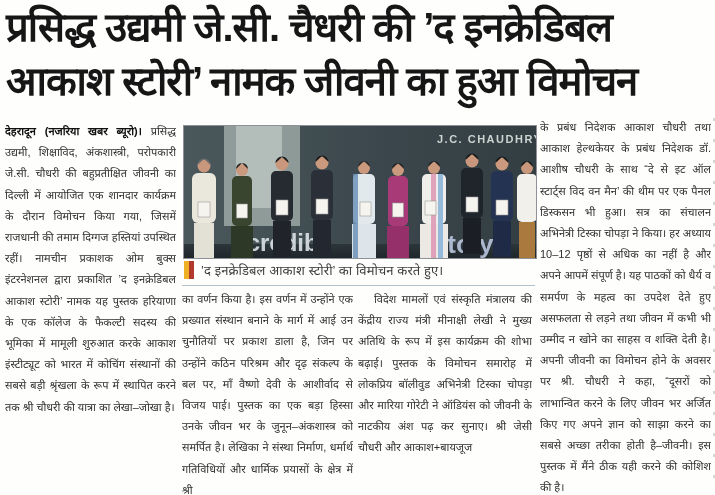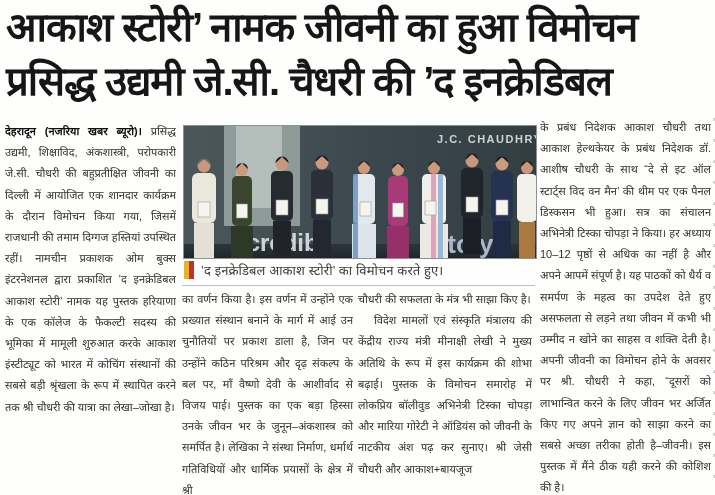--- a/index.html
+++ b/index.html
@@ -73,22 +73,22 @@
       to bottom,#c9ccce 0 3px,transparent 3px 21px);
     opacity:.8;
   }
 </style>
 </head>
 <body>
 
 <div class="page">
 
   <div class="headline">
+    <span class="hl-line">प्रसिद्ध उद्यमी जे.सी. चैधरी की ’द इनक्रेडिबल</span>
     <span class="hl-line">आकाश स्टोरी’ नामक जीवनी का हुआ विमोचन</span>
-    <span class="hl-line">प्रसिद्ध उद्यमी जे.सी. चैधरी की ’द इनक्रेडिबल</span>
   </div>
 
   <div class="col col1">
     <p><span class="dateline">देहरादून (नजरिया खबर ब्यूरो)।</span> <span>प्रसिद्ध उद्यमी, शिक्षाविद, अंकशास्त्री, परोपकारी जे.सी. चौधरी की बहुप्रतीक्षित जीवनी का दिल्ली में आयोजित एक शानदार कार्यक्रम के दौरान विमोचन किया गया, जिसमें राजधानी की तमाम दिग्गज हस्तियां उपस्थित रहीं। नामचीन प्रकाशक ओम बुक्स इंटरनेशनल द्वारा प्रकाशित ’द इनक्रेडिबल आकाश स्टोरी’ नामक यह पुस्तक हरियाणा के एक कॉलेज के फैकल्टी सदस्य की भूमिका में मामूली शुरुआत करके आकाश इंस्टीट्यूट को भारत में कोचिंग संस्थानों की सबसे बड़ी श्रृंखला के रूप में स्थापित करने तक श्री चौधरी की यात्रा का लेखा–जोखा है।</span></p>
 
   </div>
 
   <div class="photo-frame">
     <svg width="352" height="132" viewBox="0 0 352 132" xmlns="http://www.w3.org/2000/svg">
       <defs>
@@ -203,21 +203,20 @@
     </span>
     <span class="caption-text">’द इनक्रेडिबल आकाश स्टोरी’ का विमोचन करते हुए।</span>
   </div>
   <div class="caption-rule"></div>
 
   <div class="col col2">
     <p>का वर्णन किया है। इस वर्णन में उन्होंने एक प्रख्यात संस्थान बनाने के मार्ग में आई उन चुनौतियों पर प्रकाश डाला है, जिन पर उन्होंने कठिन परिश्रम और दृढ़ संकल्प के बल पर, माँ वैष्णो देवी के आशीर्वाद से विजय पाई। पुस्तक का एक बड़ा हिस्सा उनके जीवन भर के जुनून–अंकशास्त्र को समर्पित है। लेखिका ने संस्था निर्माण, धर्मार्थ गतिविधियों और धार्मिक प्रयासों के क्षेत्र में श्री</p>
   </div>
 
   <div class="col col3">
-    <p>चौधरी की सफलता के मंत्र भी साझा किए है।</p>
     <p class="indent">विदेश मामलों एवं संस्कृति मंत्रालय की केंद्रीय राज्य मंत्री मीनाक्षी लेखी ने मुख्य अतिथि के रूप में इस कार्यक्रम की शोभा बढ़ाई। पुस्तक के विमोचन समारोह में लोकप्रिय बॉलीवुड अभिनेत्री टिस्का चोपड़ा और मारिया गोरेटी ने ऑडियंस को जीवनी के नाटकीय अंश पढ़ कर सुनाए। श्री जेसी चौधरी और आकाश+बायजूज</p>
   </div>
 
   <div class="col col4">
     <p>के प्रबंध निदेशक आकाश चौधरी तथा आकाश हेल्थकेयर के प्रबंध निदेशक डॉ. आशीष चौधरी के साथ “दे से इट ऑल स्टार्ट्स विद वन मैन’ की थीम पर एक पैनल डिस्कसन भी हुआ। सत्र का संचालन अभिनेत्री टिस्का चोपड़ा ने किया। हर अध्याय 10–12 पृष्ठों से अधिक का नहीं है और अपने आपमें संपूर्ण है। यह पाठकों को धैर्य व समर्पण के महत्व का उपदेश देते हुए असफलता से लड़ने तथा जीवन में कभी भी उम्मीद न खोने का साहस व शक्ति देती है। अपनी जीवनी का विमोचन होने के अवसर पर श्री. चौधरी ने कहा, “दूसरों को लाभान्वित करने के लिए जीवन भर अर्जित किए गए अपने ज्ञान को साझा करने का सबसे अच्छा तरीका होती है–जीवनी। इस पुस्तक में मैंने ठीक यही करने की कोशिश की है।</p>
   </div>
 
   <div class="edge-marks"></div>
 
 </div>

